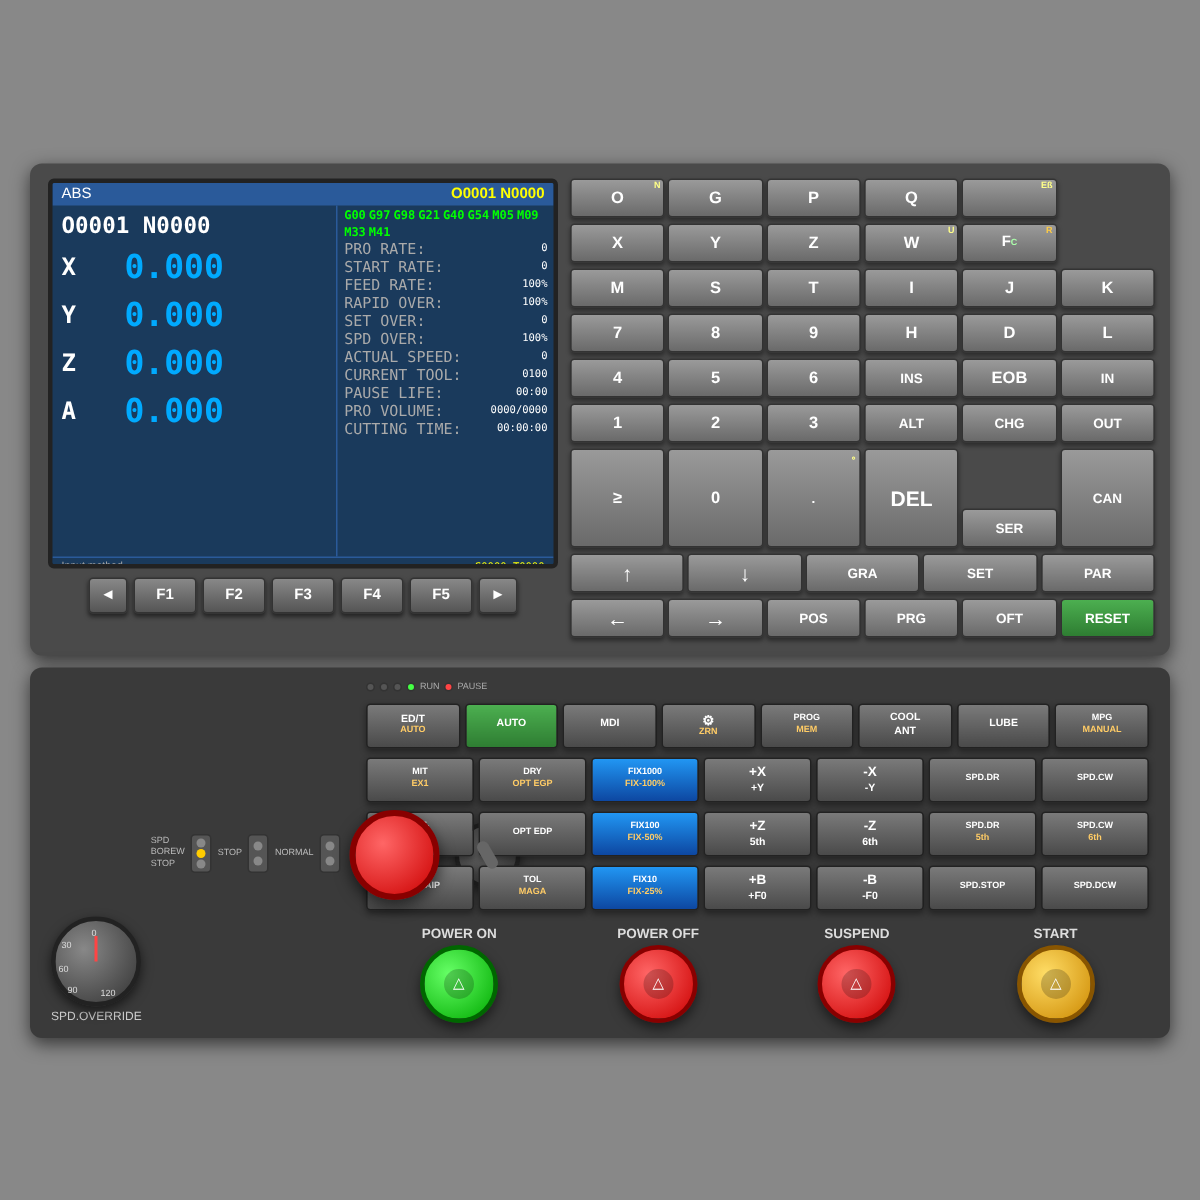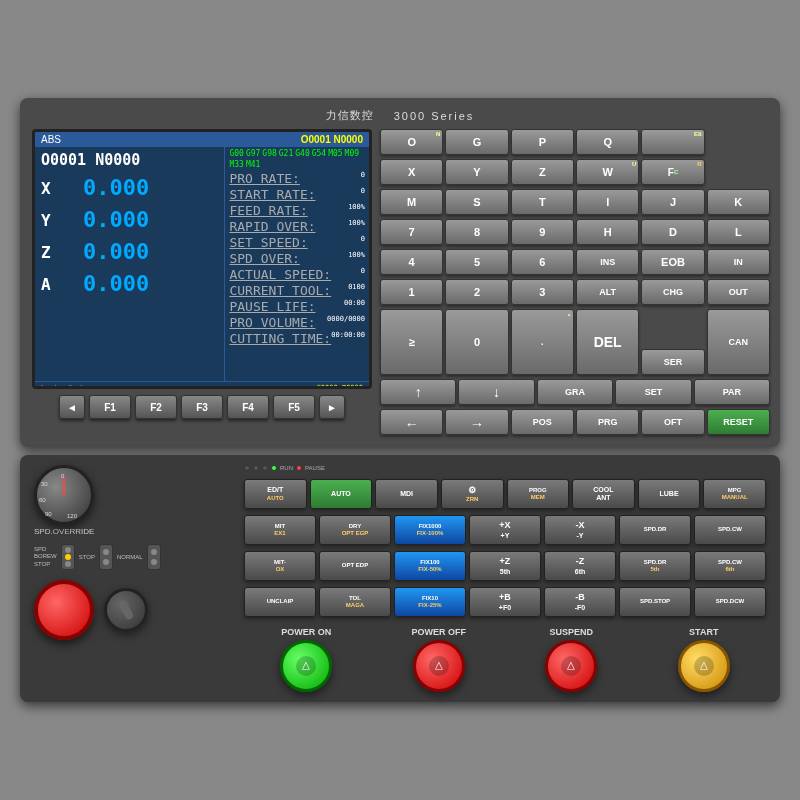--- a/index.html
+++ b/index.html
@@ -106,39 +106,39 @@
       width: 145px;
       padding: 2px 4px;
       border-left: 1px solid #2a5a9a;
     }
 
     .screen-right-top {
       display: flex;
       gap: 2px;
       margin-bottom: 2px;
       flex-wrap: wrap;
+      font-weight: bold;
     }
 
     .gcode-item {
       color: #00ff00;
       font-size: 8px;
       font-family: monospace;
     }
 
     .status-row {
       display: flex;
       justify-content: space-between;
       margin-bottom: 1px;
     }
 
     .status-label {
       color: #aaa;
-      font-size: 13px;
+      font-size: 10px;
       font-family: monospace;
-      text-decoration: underline;
     }
 
     .status-value {
       color: #fff;
       font-size: 7px;
       font-family: monospace;
     }
 
     
     .f-buttons-row {
@@ -214,21 +214,21 @@
       padding: 10px 14px;
       display: flex;
       gap: 10px;
       box-shadow: 0 4px 12px rgba(0,0,0,0.6);
     }
 
     
     .bottom-left {
       width: 200px;
       display: flex;
-      flex-direction: column;
+      flex-direction: row;
       gap: 6px;
     }
 
     .dials-row {
       display: flex;
       gap: 10px;
       align-items: flex-end;
     }
 
     .dial-group {
@@ -370,24 +370,20 @@
       border-color: #885500;
     }
   </style>
 </head>
 <body>
 
 <div class="controller-wrapper">
 
   <div class="top-panel">
 
-    <div style="display:flex; justify-content:center; align-items:center; gap:20px;">
-      <span style="color:#ddd; font-size:11px; letter-spacing:1px;">力信数控</span>
-      <span style="color:#ddd; font-size:11px; letter-spacing:2px;">3000 Series</span>
-    </div>
 
     <div class="top-panel-body">
 
       <div class="screen-section">
         <div class="screen">
 
           <div class="screen-header">
             <span style="color:#fff; font-size:10px; font-weight:normal;">ABS</span>
             <span style="color:#ffff00; font-size:10px; font-weight:bold;">O0001 N0000</span>
           </div>
@@ -438,21 +434,21 @@
               </div>
               <div class="status-row">
                 <span class="status-label">FEED RATE:</span>
                 <span class="status-value">100%</span>
               </div>
               <div class="status-row">
                 <span class="status-label">RAPID OVER:</span>
                 <span class="status-value">100%</span>
               </div>
               <div class="status-row">
-                <span class="status-label">SET SPEED:</span>
+                <span class="status-label">SET OVER:</span>
                 <span class="status-value">0</span>
               </div>
               <div class="status-row">
                 <span class="status-label">SPD OVER:</span>
                 <span class="status-value">100%</span>
               </div>
               <div class="status-row">
                 <span class="status-label">ACTUAL SPEED:</span>
                 <span class="status-value">0</span>
               </div>

